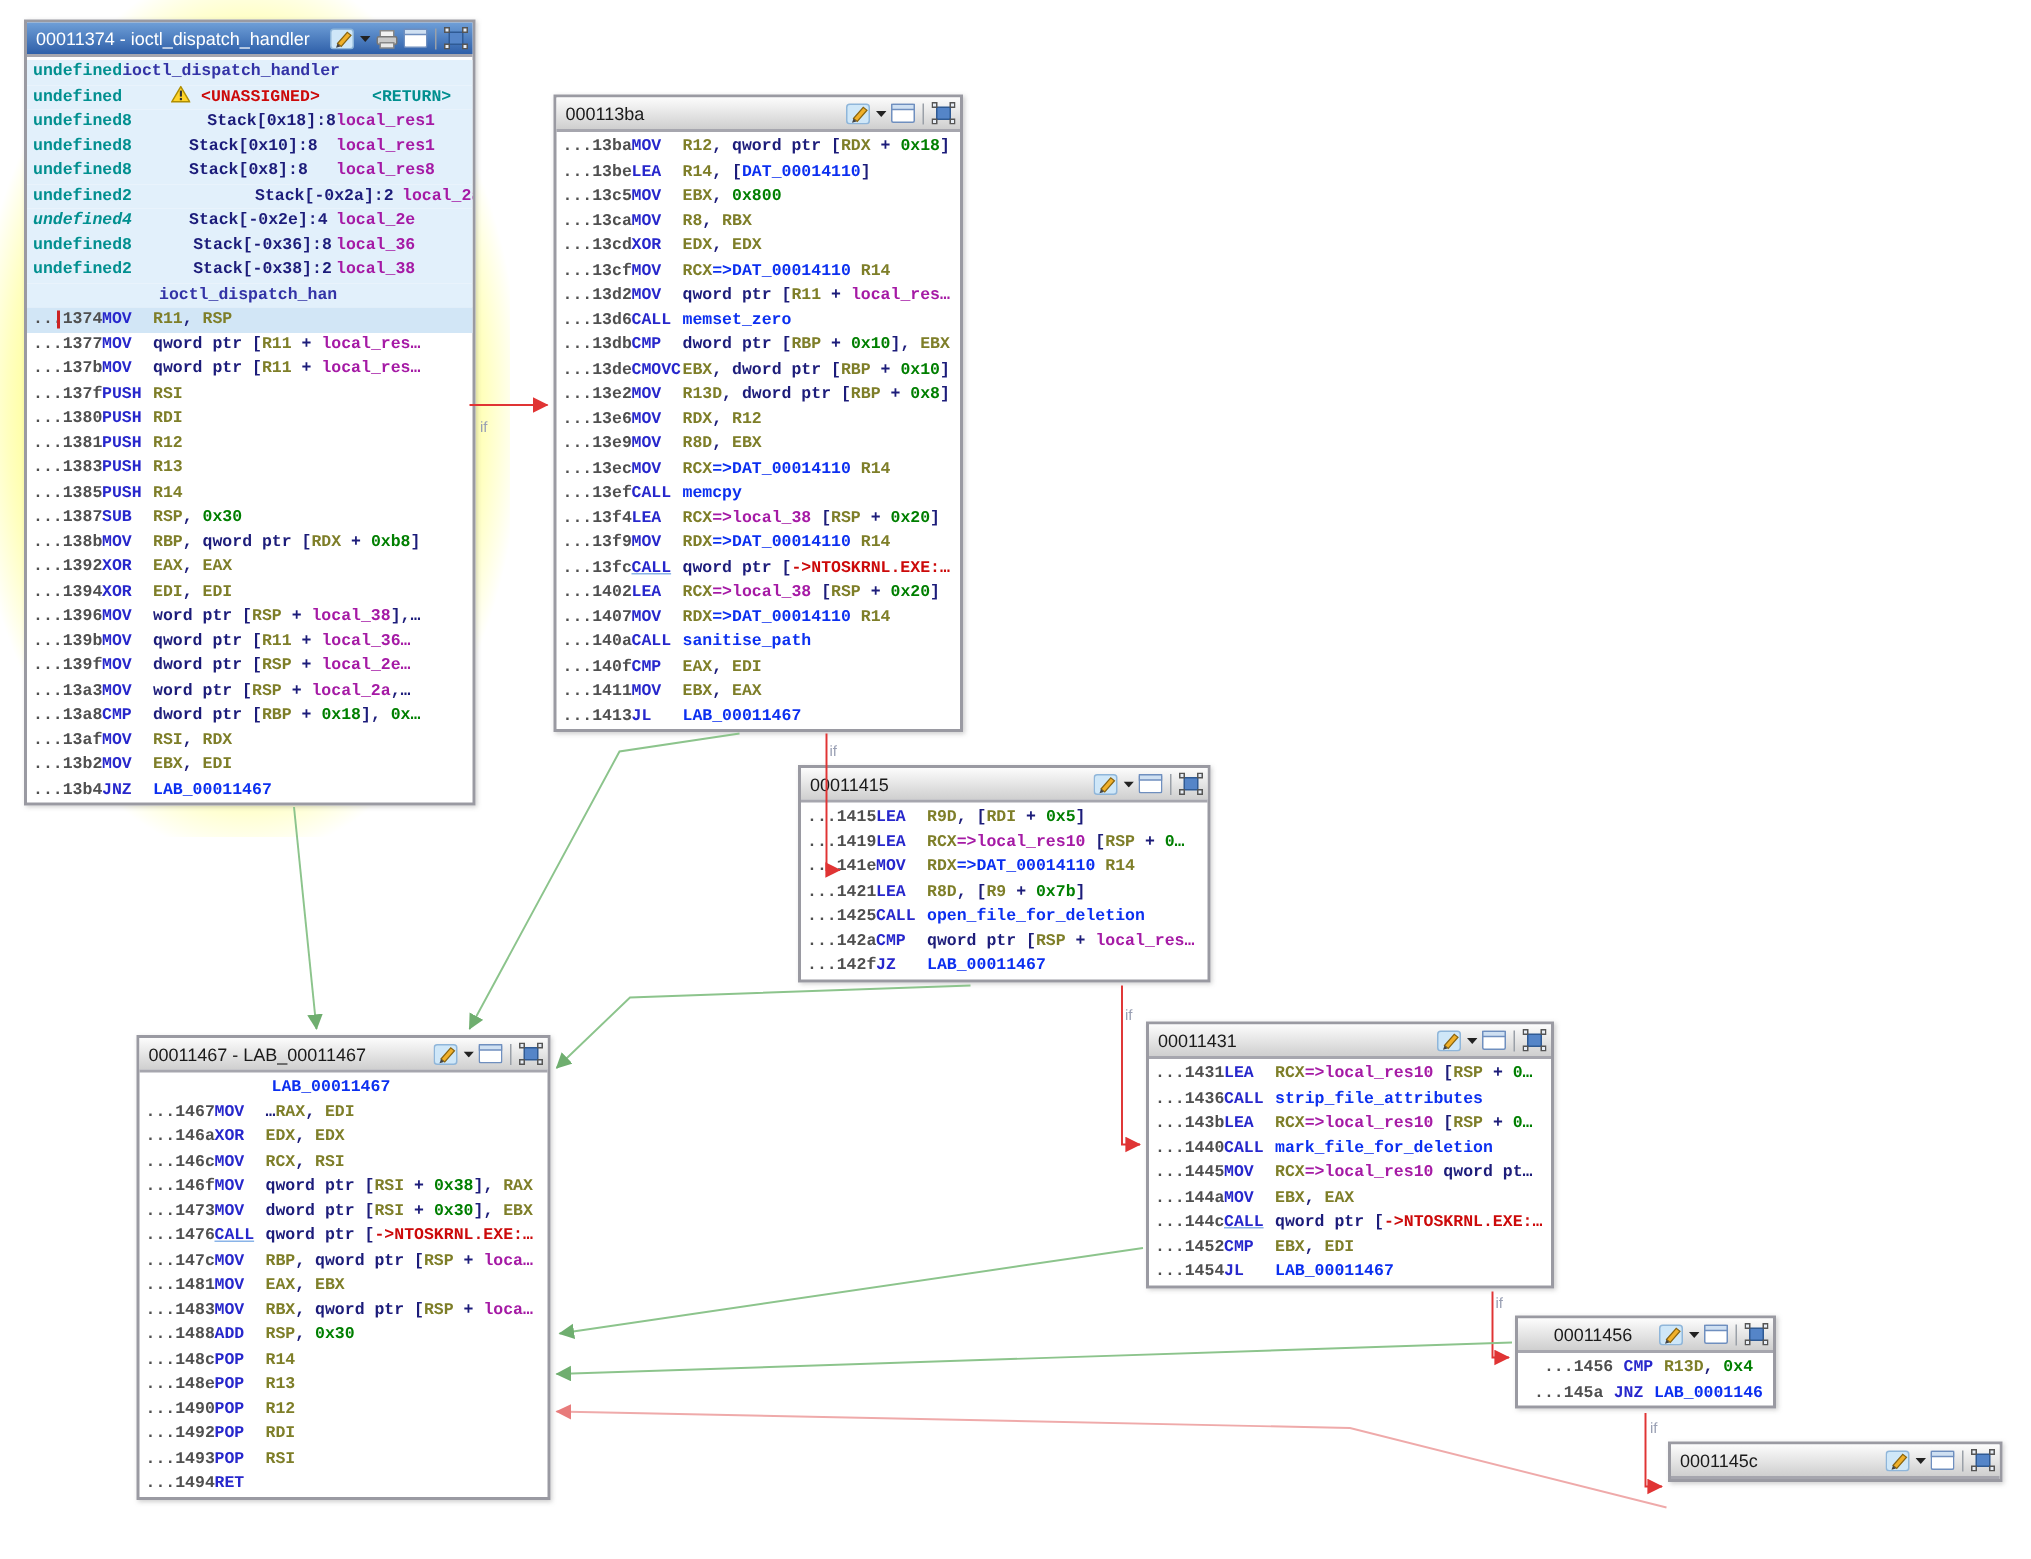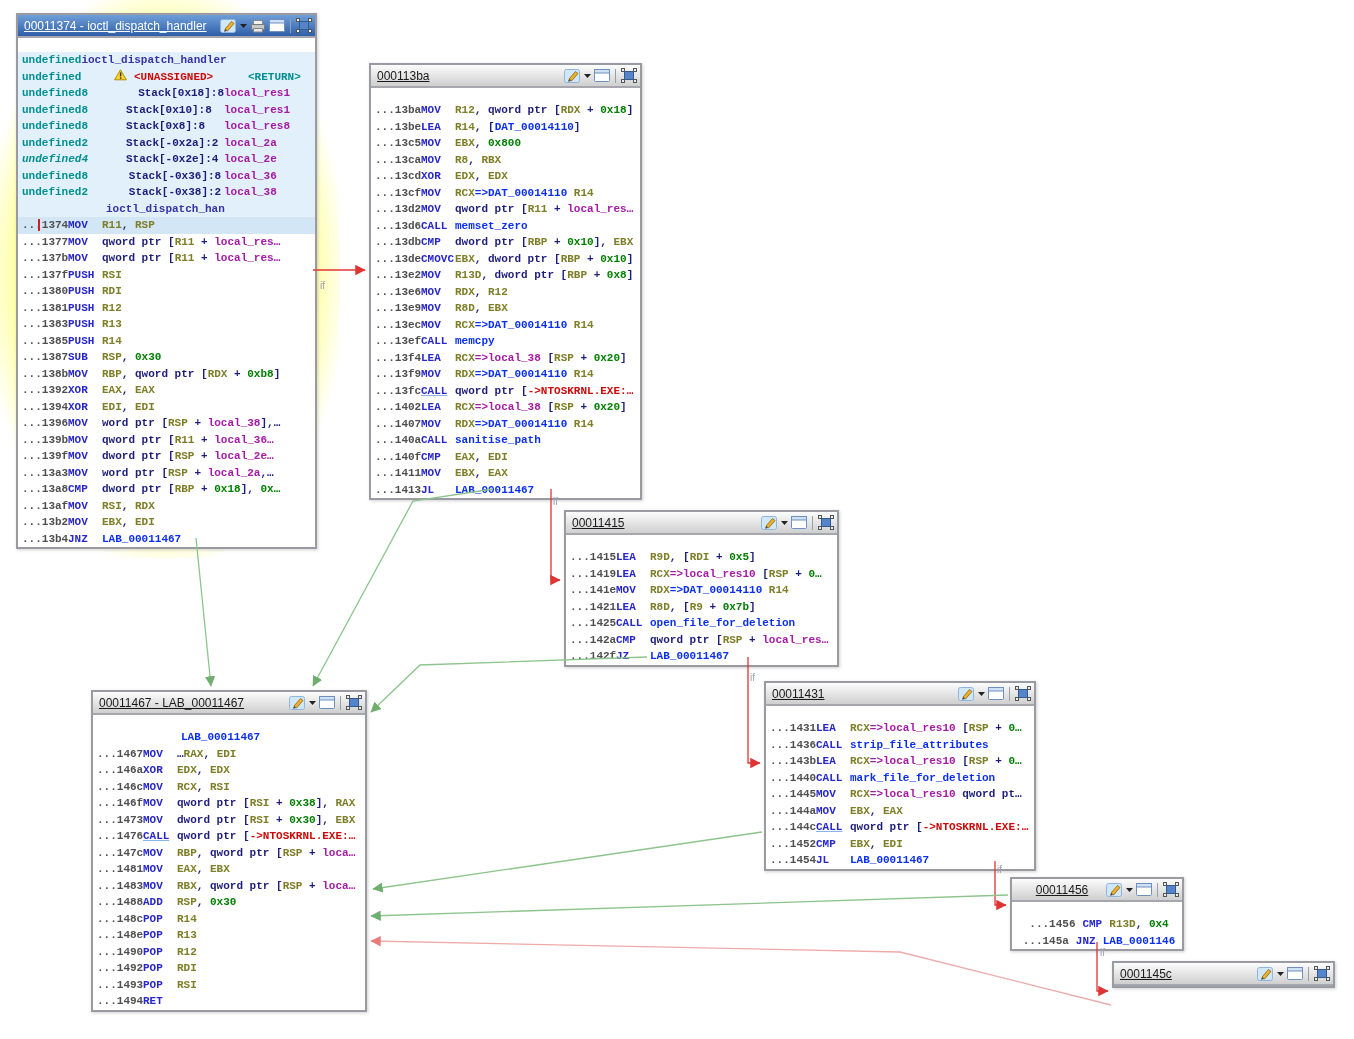--- a/index.html
+++ b/index.html
@@ -4,26 +4,26 @@
 <style>
   html,body{margin:0;padding:0;background:#ffffff;}
   #canvas{position:relative;width:1354px;height:1039px;background:#ffffff;overflow:hidden;
           font-family:"Liberation Mono","DejaVu Sans Mono",monospace;}
   .halo{position:absolute;left:-12px;top:-10px;width:352px;height:568px;z-index:0;
         background:radial-gradient(ellipse at center, rgba(255,255,120,0.95) 52%, rgba(255,255,140,0.55) 64%, rgba(255,255,160,0) 74%);}
   .block{position:absolute;z-index:2;background:#ffffff;border:2px solid #9a9aa2;box-shadow:1px 1px 3px rgba(120,120,120,.35);}
   .hd{height:21px;display:flex;align-items:center;background:linear-gradient(#fcfcfc,#cfcfcf);
       border-bottom:2px solid #a6a6ae;padding:0 3px 0 6px;cursor:default;}
   .hd.sel{background:linear-gradient(#6f9fd8,#2e5fa8);}
-  .ttl{flex:1;font:12px "Liberation Sans","DejaVu Sans",sans-serif;color:#1a1a1a;white-space:nowrap;overflow:hidden;text-decoration:underline;}
+  .ttl{flex:1;font:12px "Liberation Sans","DejaVu Sans",sans-serif;color:#1a1a1a;white-space:nowrap;overflow:hidden;}
   .hd.sel .ttl{color:#ffffff;}
   .icons{display:flex;align-items:center;gap:3px;}
   .ico{display:inline-flex;align-items:center;cursor:pointer;}
   .vsep{width:1px;height:14px;background:#9aa0a8;margin:0 2px;display:inline-block;}
-  .body{padding-top:14px;}
+  .body{padding-top:2px;}
   .row{height:16.5px;line-height:16.5px;font-size:11px;font-weight:bold;white-space:pre;
        overflow:hidden;padding-left:4px;position:relative;}
   .sigbg{background:#e2f0fb;}
   .hl{background:#d2e6f6;}
   .cursorbar{position:absolute;left:20px;top:2px;width:2px;height:12px;background:#cc2222;}
   .labrow{padding-left:88px;}
   .seg{display:inline-block;vertical-align:top;}
   .a{color:#4f4f4f;display:inline-block;width:46px;}
   .mn{color:#2727cc;display:inline-block;width:34px;}
   .mn.u{text-decoration:underline;text-decoration-color:#8ab4e8;}
@@ -107,21 +107,21 @@
       <div class="body">
         <div class="row sigbg"><span class="seg t">undefined</span><span class="seg f">ioctl_dispatch_handler</span></div>
         <div class="row sigbg"><span class="seg t" style="width: 92px;">undefined</span><span class="seg" style="width: 20px;"><svg width="13" height="12">
               <polygon points="6.5,0.8 12.4,10.8 0.6,10.8" fill="#ffd42a" stroke="#b08e00"></polygon>
               <rect x="5.9" y="3.4" width="1.4" height="4" fill="#333"></rect>
               <rect x="5.9" y="8.3" width="1.4" height="1.5" fill="#333"></rect>
             </svg></span><span class="seg e" style="width: 114px; font-family: Liberation Mono, monospace;">&lt;UNASSIGNED&gt;</span><span class="seg t">&lt;RETURN&gt;</span></div>
         <div class="row sigbg"><span class="seg t" style="width: 104px;">undefined8</span><span class="seg k" style="width: 98px; text-align: right;">Stack[0x18]:8</span><span class="seg v">local_res1</span></div>
         <div class="row sigbg"><span class="seg t" style="width: 104px;">undefined8</span><span class="seg k" style="width: 98px;">Stack[0x10]:8</span><span class="seg v">local_res1</span></div>
         <div class="row sigbg"><span class="seg t" style="width: 104px;">undefined8</span><span class="seg k" style="width: 98px;">Stack[0x8]:8</span><span class="seg v">local_res8</span></div>
-        <div class="row sigbg"><span class="seg t" style="width: 104px;">undefined2</span><span class="seg k" style="width: 98px;">Stack[-0x2a]:2</span><span class="seg v">local_2a</span></div>
+        <div class="row sigbg"><span class="seg t" style="width: 104px;">undefined2</span><span class="seg k" style="width: 98px; margin-left: 44px;">Stack[-0x2a]:2</span><span class="seg v">local_2a</span></div>
         <div class="row sigbg"><span class="seg t" style="width: 104px; font-style: italic;">undefined4</span><span class="seg k" style="width: 98px;">Stack[-0x2e]:4</span><span class="seg v">local_2e</span></div>
         <div class="row sigbg"><span class="seg t" style="width: 104px;">undefined8</span><span class="seg k" style="width: 98px; text-align: center;">Stack[-0x36]:8</span><span class="seg v">local_36</span></div>
         <div class="row sigbg"><span class="seg t" style="width: 104px;">undefined2</span><span class="seg k" style="width: 98px; text-align: center;">Stack[-0x38]:2</span><span class="seg v">local_38</span></div>
         <div class="row labrow sigbg"><span class="seg f">ioctl_dispatch_han</span></div>
         <div class="row hl"><span class="a">...1374</span><span class="mn">MOV</span><span class="seg r">R11</span><span class="seg k">, </span><span class="seg r">RSP</span><span class="cursorbar"></span></div>
         <div class="row"><span class="a">...1377</span><span class="mn">MOV</span><span class="seg k">qword ptr [</span><span class="seg r">R11</span><span class="seg k"> + </span><span class="seg v">local_res…</span></div>
         <div class="row"><span class="a">...137b</span><span class="mn">MOV</span><span class="seg k">qword ptr [</span><span class="seg r">R11</span><span class="seg k"> + </span><span class="seg v">local_res…</span></div>
         <div class="row"><span class="a">...137f</span><span class="mn">PUSH</span><span class="seg r">RSI</span></div>
         <div class="row"><span class="a">...1380</span><span class="mn">PUSH</span><span class="seg r">RDI</span></div>
         <div class="row"><span class="a">...1381</span><span class="mn">PUSH</span><span class="seg r">R12</span></div>
@@ -195,21 +195,21 @@
         <div class="row"><span class="a">...13f9</span><span class="mn">MOV</span><span class="seg r">RDX</span><span class="seg l">=&gt;DAT_00014110</span><span class="seg k"> </span><span class="seg r">R14</span></div>
         <div class="row"><span class="a">...13fc</span><span class="mn u">CALL</span><span class="seg k">qword ptr [</span><span class="seg e">-&gt;NTOSKRNL.EXE:…</span></div>
         <div class="row"><span class="a">...1402</span><span class="mn">LEA</span><span class="seg r">RCX</span><span class="seg v">=&gt;local_38</span><span class="seg k"> [</span><span class="seg r">RSP</span><span class="seg k"> + </span><span class="seg n">0x20</span><span class="seg k">]</span></div>
         <div class="row"><span class="a">...1407</span><span class="mn">MOV</span><span class="seg r">RDX</span><span class="seg l">=&gt;DAT_00014110</span><span class="seg k"> </span><span class="seg r">R14</span></div>
         <div class="row"><span class="a">...140a</span><span class="mn">CALL</span><span class="seg l">sanitise_path</span></div>
         <div class="row"><span class="a">...140f</span><span class="mn">CMP</span><span class="seg r">EAX</span><span class="seg k">, </span><span class="seg r">EDI</span></div>
         <div class="row"><span class="a">...1411</span><span class="mn">MOV</span><span class="seg r">EBX</span><span class="seg k">, </span><span class="seg r">EAX</span></div>
         <div class="row"><span class="a">...1413</span><span class="mn">JL</span><span class="seg l">LAB_00011467</span></div>
       </div>
     </div>
-    <div class="block" style="left: 564px; top: 510px; width: 271px;">
+    <div class="block" style="left: 532px; top: 510px; width: 271px;">
       <div class="hd">
         <span class="ttl">00011415</span>
         <span class="icons">
           <span class="ico">
             <svg width="17" height="15">
               <rect x="0.5" y="1.5" width="15" height="13" rx="2" fill="#cfe7f8" stroke="#8fb6da"></rect>
               <path d="M5 11 L11.5 3.5 L14 5.5 L7.5 13 Z" fill="#f0b02a" stroke="#8a6510" stroke-width="0.8"></path>
               <path d="M5 11 L4 13.8 L7 13 Z" fill="#444"></path>
             </svg>
           </span>

